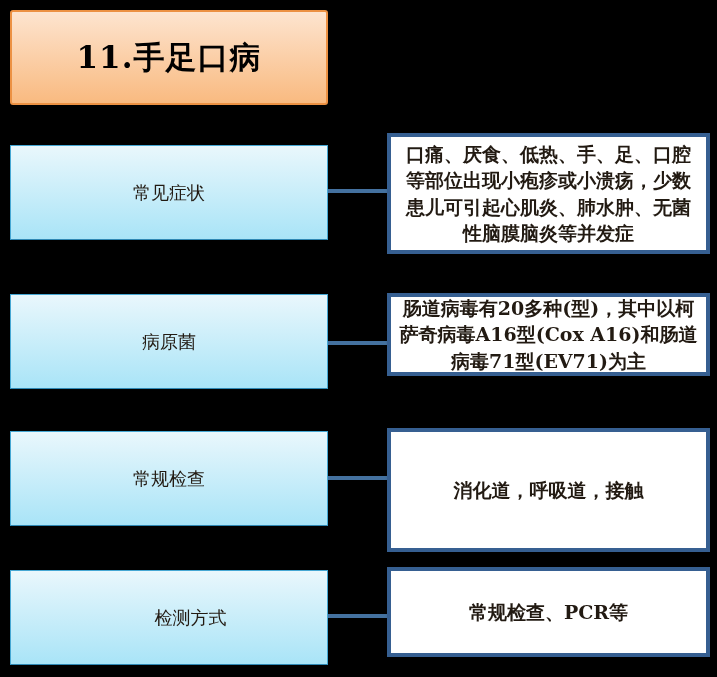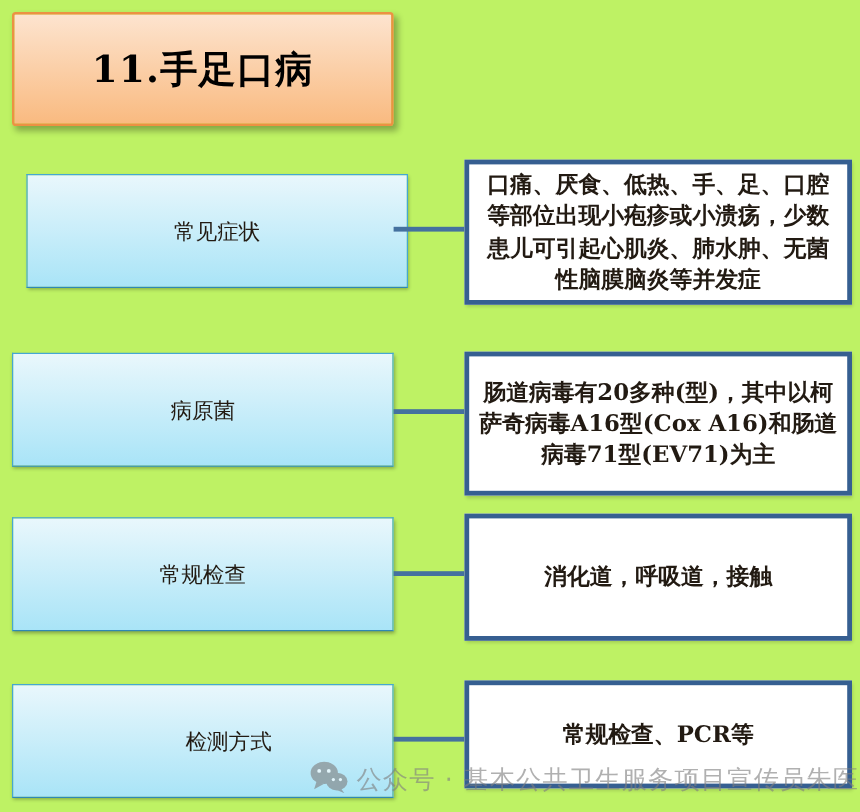--- a/index.html
+++ b/index.html
@@ -4,21 +4,21 @@
 <style>
   html, body {
     margin: 0;
     padding: 0;
     background: #ffffff;
   }
   .canvas {
     position: relative;
     width: 717px;
     height: 677px;
-    background: #bef264;
+    background: #000000;
     overflow: hidden;
     font-family: "DejaVu Serif", "Liberation Serif", serif;
     color: var(--text-dark, #221a12);
   }
 
   
   .title-box {
     position: absolute;
     left: 10px; top: 10px;
     width: 318px; height: 95px;
@@ -49,21 +49,21 @@
     border-bottom-color: #2f88b4;
     box-shadow: 1px 2px 3px rgba(0,0,0,0.30);
     display: flex;
     align-items: center;
     justify-content: center;
   }
   .label-box .label-text {
     font-size: 18px;
     color: var(--text-dark, #221a12);
   }
-  .label-box.b1 { top: 145px; margin-left: 12px; }
+  .label-box.b1 { top: 145px; }
   .label-box.b2 { top: 294px; }
   .label-box.b3 { top: 431px; }
   .label-box.b4 { top: 570px; padding-left: 43px; }
 
   
   .connector {
     position: absolute;
     left: 328px;
     width: 59px; height: 4px;
     background: var(--connector-blue, #44719f);
@@ -88,22 +88,22 @@
     text-align: center;
     padding: 2px 6px;
     font-weight: bold;
   }
   .detail-box .detail-text {
     font-size: 19px;
     line-height: 1.38;
     color: var(--text-dark, #221a12);
   }
   .detail-box.d1 { top: 133px; height: 121px; }
-  .detail-box.d2 { top: 293px; height: 120px; }
-  .detail-box.d3 { top: 428px; height: 106px; }
+  .detail-box.d2 { top: 293px; height: 83px; }
+  .detail-box.d3 { top: 428px; height: 124px; }
   .detail-box.d4 { top: 567px; height: 90px; }
 
   
   .watermark {
     position: absolute;
     left: 258px; top: 634px;
     display: flex;
     align-items: center;
     gap: 7px;
     z-index: 5;
@@ -152,33 +152,14 @@
   </div>
 
   <div class="label-box b4">
     <span class="label-text">检测方式</span>
   </div>
   <div class="connector c4"></div>
   <div class="detail-box d4">
     <span class="detail-text">常规检查、PCR等</span>
   </div>
 
-  <div class="watermark">
-    <span>
-      <svg width="32" height="27" viewBox="0 0 38 32" xmlns="http://www.w3.org/2000/svg">
-        <g fill="#808080">
-          <ellipse cx="14.5" cy="12" rx="13.5" ry="11"></ellipse>
-          <polygon points="7,20 4.5,28 14,23"></polygon>
-          <ellipse cx="27" cy="20.5" rx="10.5" ry="8.8"></ellipse>
-          <polygon points="31,27.5 34.5,32 26.5,28.5"></polygon>
-        </g>
-        <g fill="#ffffff">
-          <circle cx="9.5" cy="10" r="1.9"></circle>
-          <circle cx="19" cy="10" r="1.9"></circle>
-          <circle cx="23.5" cy="18.5" r="1.6"></circle>
-          <circle cx="30.5" cy="18.5" r="1.6"></circle>
-        </g>
-      </svg>
-    </span>
-    <span class="wm-text">公众号 · 基本公共卫生服务项目宣传员朱医</span>
-  </div>
 
 </div>
 
 </body></html>

